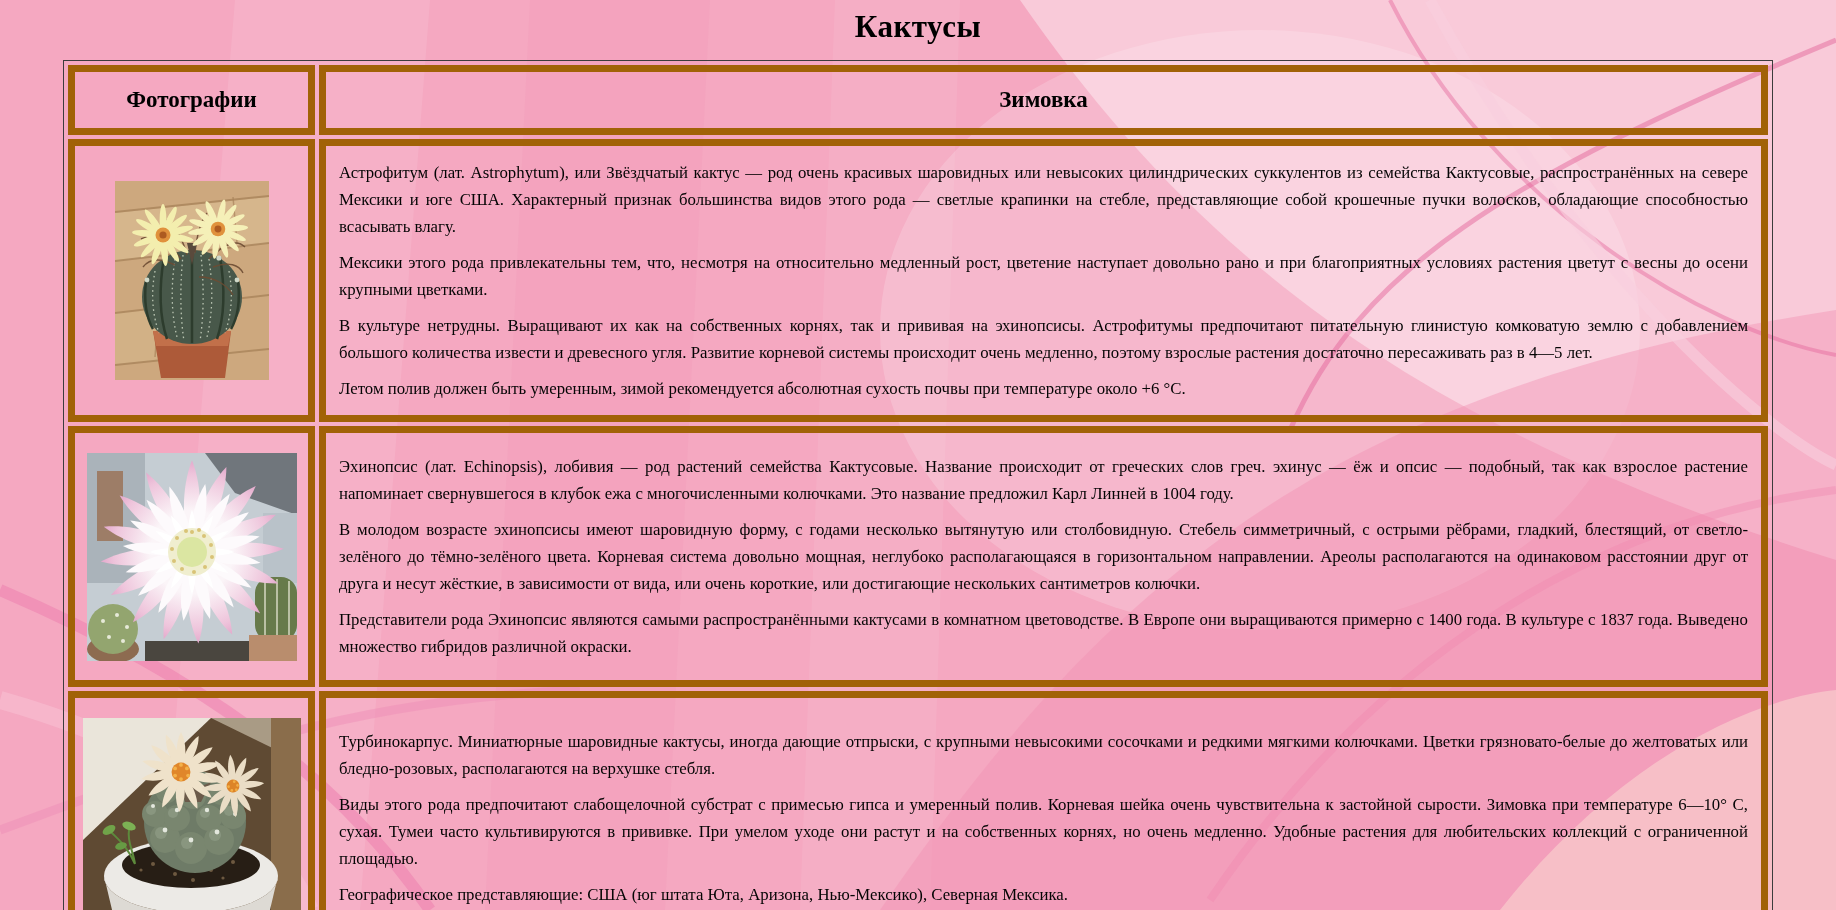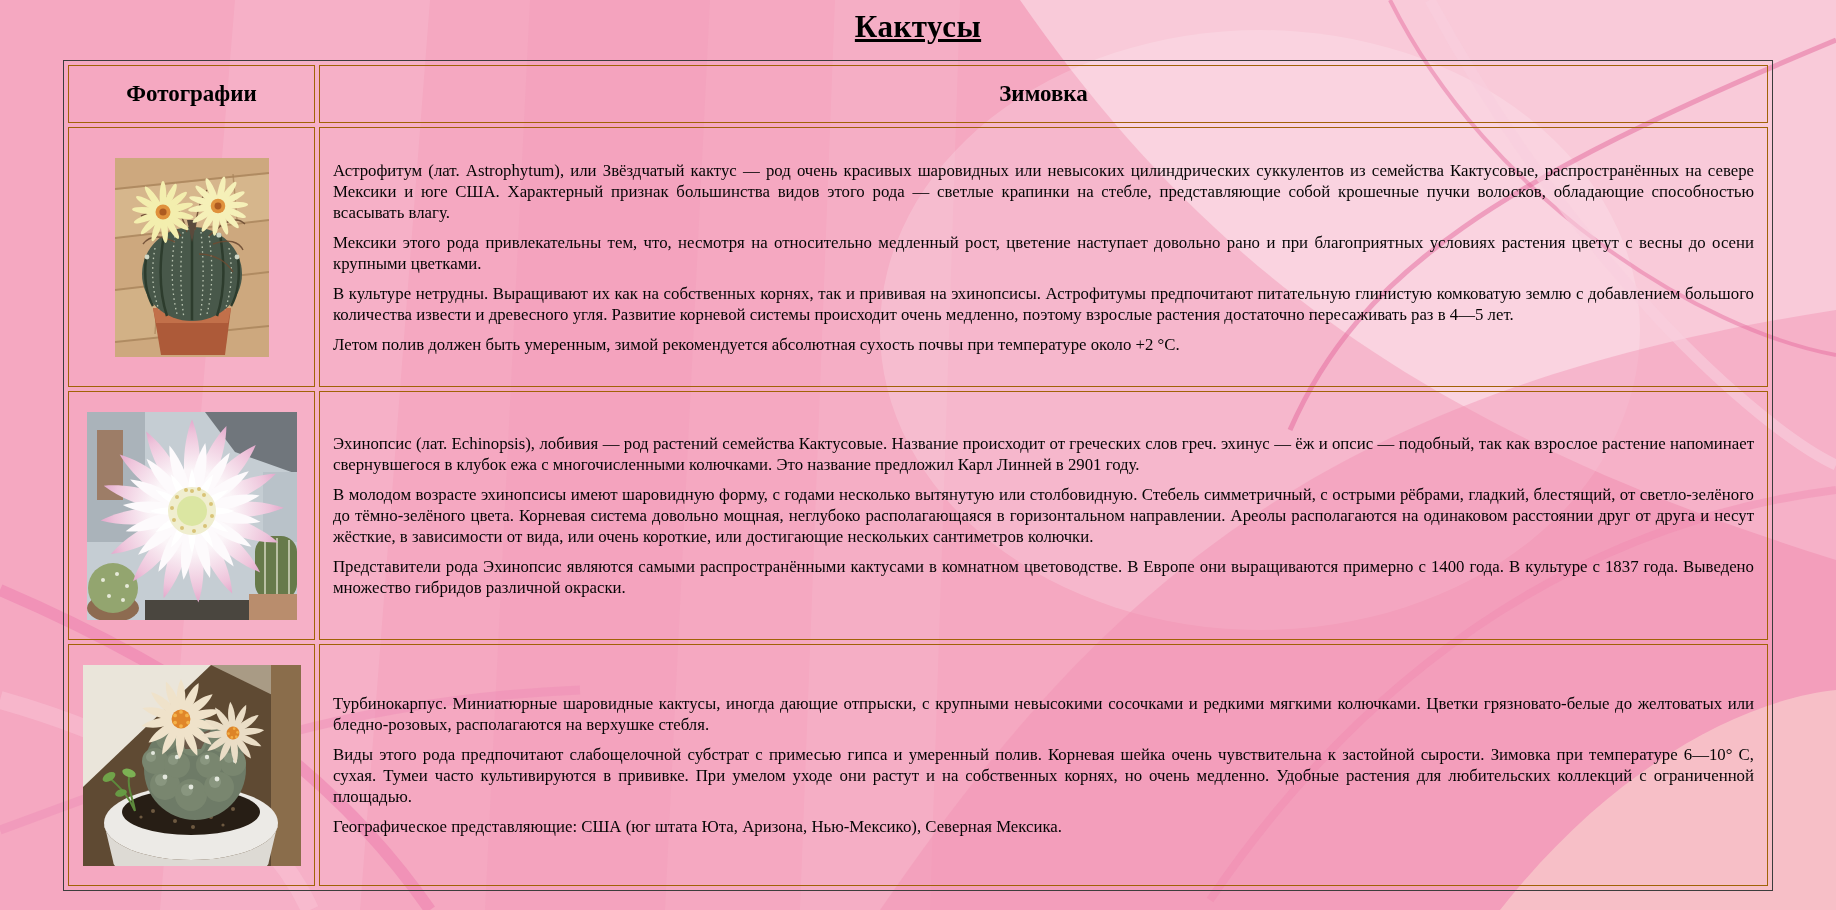--- a/index.html
+++ b/index.html
@@ -4,38 +4,38 @@
 <style>
   html,body{margin:0;padding:0;}
   body{
     width:1836px;height:910px;overflow:hidden;position:relative;
     font-family:"Liberation Serif","DejaVu Serif",serif;color:#000;
   }
   .bg{position:absolute;left:0;top:0;z-index:0;}
   .content{position:relative;z-index:1;}
   h1.page-title{
     margin:9px 0 15px 0;text-align:center;
-    font-size:31px;font-weight:bold;color:#000;letter-spacing:.5px;text-decoration:underline;
+    font-size:31px;font-weight:bold;color:#000;letter-spacing:.5px;
   }
   table.cacti{
     margin-left:63px;width:1710px;table-layout:fixed;
     border-collapse:separate;border-spacing:4px;
     border:1px solid #3c3c3c;background:transparent;
   }
   col.c-photos{width:247px;}
-  th,td{border:1px solid #a16207;background:transparent;}
+  th,td{border:7px solid #a16207;background:transparent;}
   th{font-size:23px;font-weight:bold;text-align:center;height:56px;padding:0;}
   tr.r1 td{height:250px;}
   tr.r2 td{height:239px;}
   tr.r3 td{height:232px;}
   td.photo-cell{text-align:center;vertical-align:middle;padding:0;}
   td.photo-cell svg{display:inline-block;vertical-align:middle;}
   td.desc-cell{vertical-align:middle;padding:4px 13px;}
   td.desc-cell p{
-    margin:9px 0;font-size:16.8px;line-height:21px;
+    margin:9px 0;font-size:16.8px;line-height:27px;
     text-align:justify;color:#050505;
   }
 </style>
 </head>
 <body>
 
 <svg class="bg" width="1836" height="910" viewBox="0 0 1836 910" preserveAspectRatio="none">
   <rect width="1836" height="910" fill="#f5a8c1"></rect>
   <polygon points="235,0 430,0 360,910 160,910" fill="#ffffff" opacity="0.10"></polygon>
   <polygon points="530,0 710,0 665,910 485,910" fill="#ef7fa9" opacity="0.10"></polygon>
@@ -159,21 +159,21 @@
             </g>
             <circle r="7.5" fill="#e0913c"></circle>
                 <circle r="3.6" fill="#ad5a20"></circle>
           </g>
         </svg>
       </td>
       <td class="desc-cell">
         <p>Астрофитум (лат. Astrophytum), или Звёздчатый кактус — род очень красивых шаровидных или невысоких цилиндрических суккулентов из семейства Кактусовые, распространённых на севере Мексики и юге США. Характерный признак большинства видов этого рода — светлые крапинки на стебле, представляющие собой крошечные пучки волосков, обладающие способностью всасывать влагу.</p>
         <p>Мексики этого рода привлекательны тем, что, несмотря на относительно медленный рост, цветение наступает довольно рано и при благоприятных условиях растения цветут с весны до осени крупными цветками.</p>
         <p>В культуре нетрудны. Выращивают их как на собственных корнях, так и прививая на эхинопсисы. Астрофитумы предпочитают питательную глинистую комковатую землю с добавлением большого количества извести и древесного угля. Развитие корневой системы происходит очень медленно, поэтому взрослые растения достаточно пересаживать раз в 4—5 лет.</p>
-        <p>Летом полив должен быть умеренным, зимой рекомендуется абсолютная сухость почвы при температуре около +2 °C.</p>
+        <p>Летом полив должен быть умеренным, зимой рекомендуется абсолютная сухость почвы при температуре около +6 °C.</p>
       </td>
     </tr>
 
     <tr class="r2">
       <td class="photo-cell">
         <svg width="210" height="208" viewBox="0 0 210 208">
           <defs>
             <linearGradient id="petg" x1="0" y1="1" x2="0" y2="0">
               <stop offset="0.45" stop-color="#fbf5f8"></stop>
                   <stop offset="0.85" stop-color="#eec4db"></stop>
@@ -269,21 +269,21 @@
                   <circle cx="-18" cy="9" r="2"></circle>
                   <circle cx="-20" cy="-3" r="2"></circle>
               <circle cx="-15" cy="-14" r="2"></circle>
                   <circle cx="7" cy="-22" r="2"></circle>
                   <circle cx="-6" cy="-21" r="2"></circle>
             </g>
           </g>
         </svg>
       </td>
       <td class="desc-cell">
-        <p>Эхинопсис (лат. Echinopsis), лобивия — род растений семейства Кактусовые. Название происходит от греческих слов греч. эхинус — ёж и опсис — подобный, так как взрослое растение напоминает свернувшегося в клубок ежа с многочисленными колючками. Это название предложил Карл Линней в 2901 году.</p>
+        <p>Эхинопсис (лат. Echinopsis), лобивия — род растений семейства Кактусовые. Название происходит от греческих слов греч. эхинус — ёж и опсис — подобный, так как взрослое растение напоминает свернувшегося в клубок ежа с многочисленными колючками. Это название предложил Карл Линней в 1004 году.</p>
         <p>В молодом возрасте эхинопсисы имеют шаровидную форму, с годами несколько вытянутую или столбовидную. Стебель симметричный, с острыми рёбрами, гладкий, блестящий, от светло-зелёного до тёмно-зелёного цвета. Корневая система довольно мощная, неглубоко располагающаяся в горизонтальном направлении. Ареолы располагаются на одинаковом расстоянии друг от друга и несут жёсткие, в зависимости от вида, или очень короткие, или достигающие нескольких сантиметров колючки.</p>
         <p>Представители рода Эхинопсис являются самыми распространёнными кактусами в комнатном цветоводстве. В Европе они выращиваются примерно с 1400 года. В культуре с 1837 года. Выведено множество гибридов различной окраски.</p>
       </td>
     </tr>
 
     <tr class="r3">
       <td class="photo-cell">
         <svg width="218" height="201" viewBox="0 0 218 201">
           <defs>
                 <path id="pet3" d="M0,0 C5,-9 5,-25 0,-34 C-5,-25 -5,-9 0,0 Z"></path>

